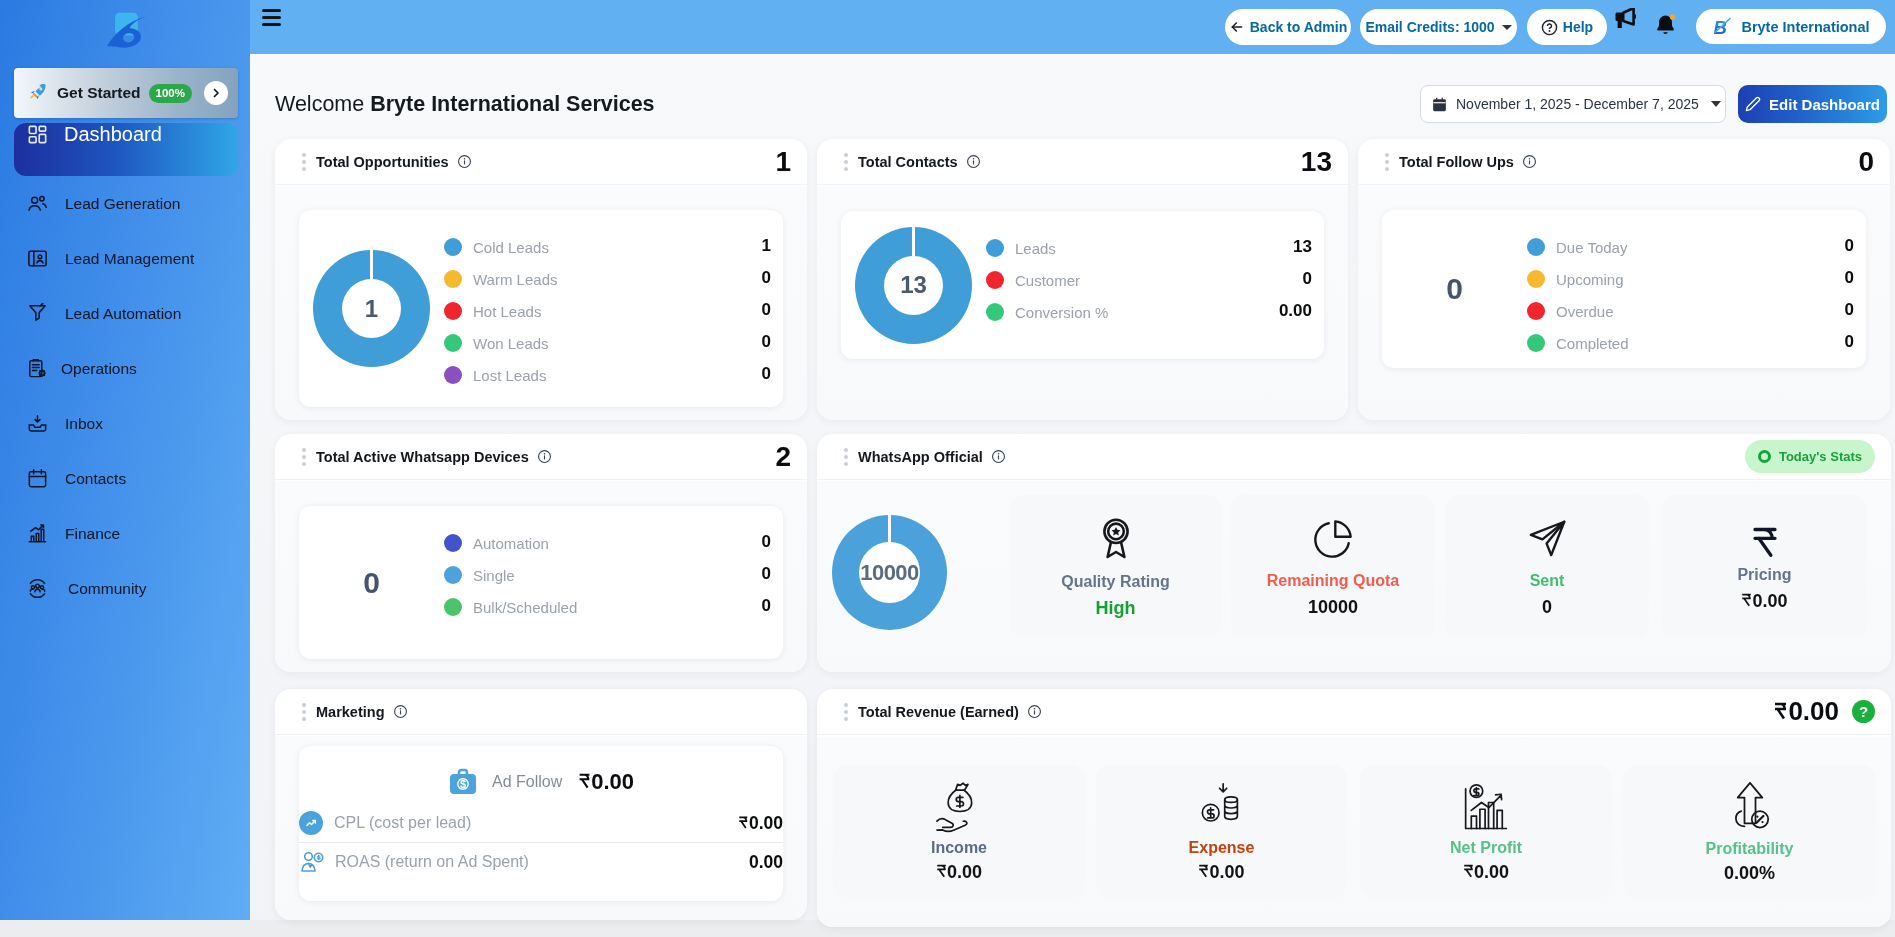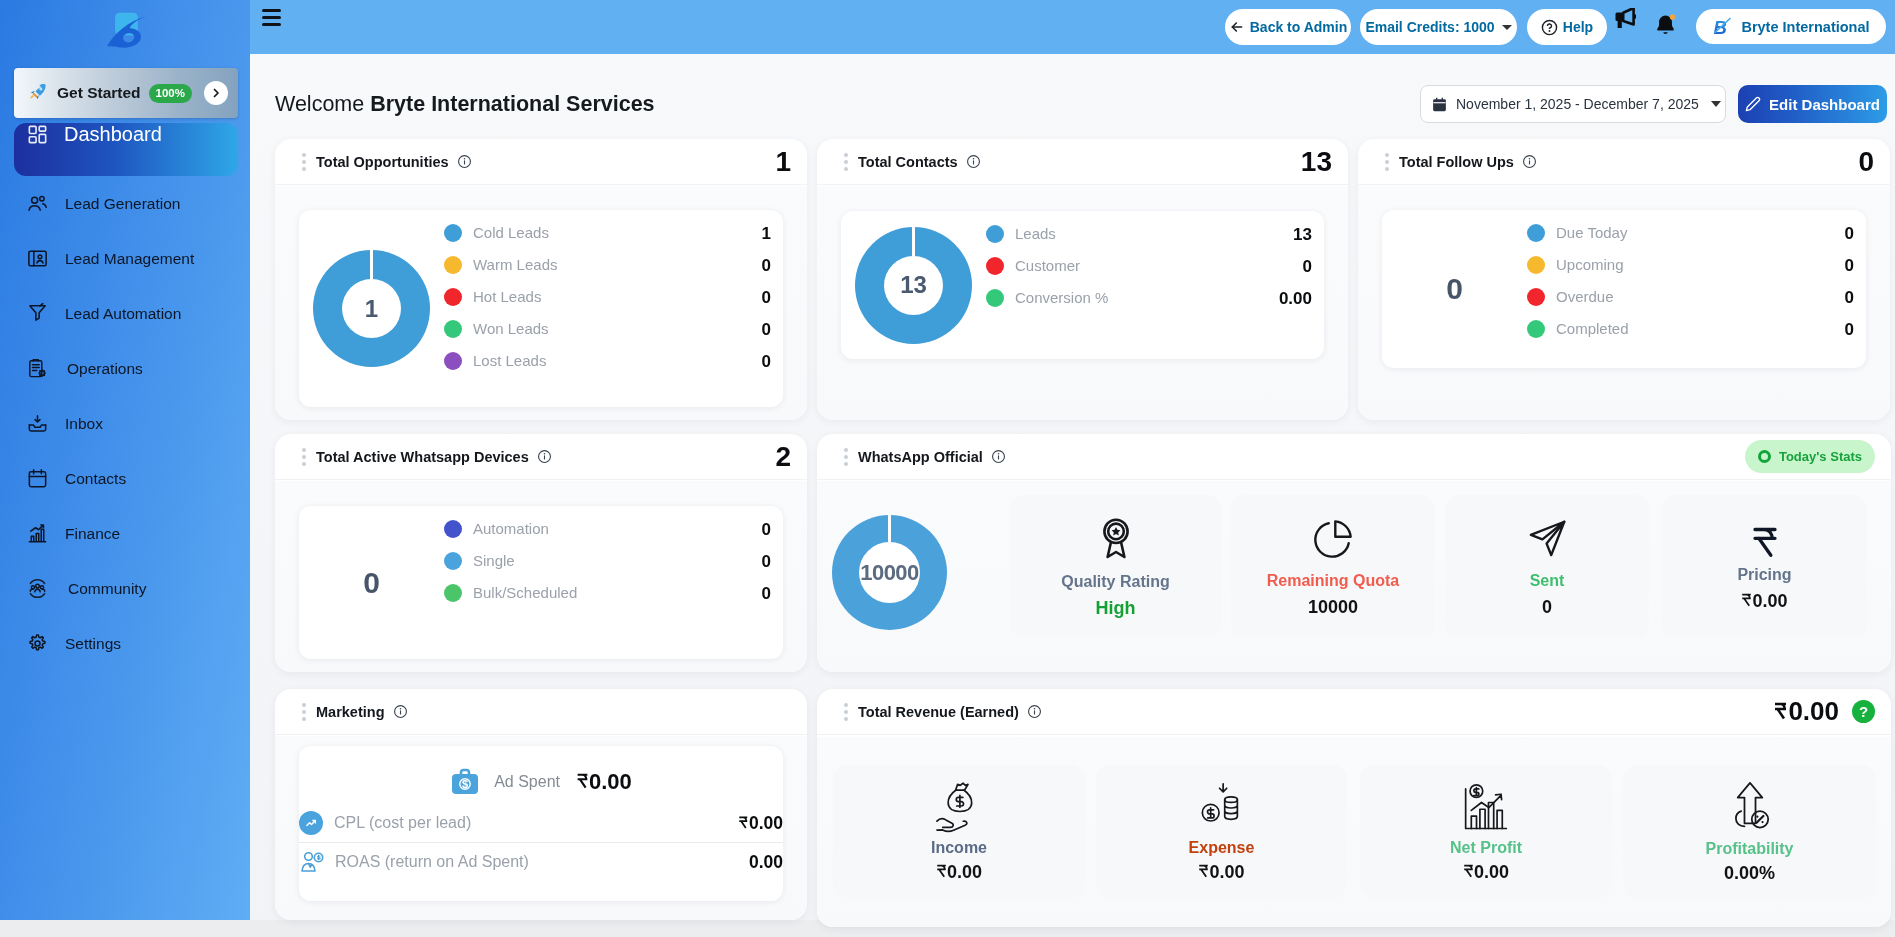--- a/index.html
+++ b/index.html
@@ -34,21 +34,21 @@
 .chead{height:46px;display:flex;align-items:center;padding:0 16px 0 27px;border-bottom:1px solid #f0f2f4}
 .dots{display:flex;flex-direction:column;gap:3px;margin-right:10px}
 .dots i{width:4px;height:4px;border-radius:50%;background:#c9cfd6}
 .ctitle{font-size:14.5px;font-weight:700;color:#14181d}
 .cinfo{margin-left:8px;color:#3a4450;display:flex}
 .bigval{margin-left:auto;font-size:28px;font-weight:800;color:#0b0d10}
 .cbody{position:absolute;left:0;right:0;top:47px;bottom:0;background:linear-gradient(180deg,#fafbfc,#f8f9fb);border-radius:0 0 16px 16px}
 .panel{position:absolute;background:#fff;border-radius:12px;box-shadow:0 1px 6px rgba(30,40,60,.08);display:flex}
 .chartcol{width:145px;display:flex;align-items:center;justify-content:center;flex:0 0 auto}
 .legend{flex:1;display:flex;flex-direction:column;justify-content:flex-start;padding-top:14px;padding-right:12px}
-.lrow{height:32px;display:flex;align-items:flex-start}
+.lrow{height:32px;display:flex;align-items:flex-end}
 .ldot{width:18px;height:18px;border-radius:50%;flex:0 0 auto}
 .llab{margin-left:11px;font-size:15px;color:#9aa1aa}
 .lval{margin-left:auto;font-size:17px;font-weight:700;color:#0a0c0e}
 .donut{position:relative;border-radius:50%;background:#3f9dd8}
 .donut .notch{position:absolute;left:50%;top:0;width:3px;margin-left:-1.5px;background:#fff}
 .donut .hole{position:absolute;border-radius:50%;background:#fff;display:flex;align-items:center;justify-content:center;font-weight:700;color:#4a5a70}
 .zero{font-size:30px;font-weight:700;color:#475569}
 .sbox{position:absolute;background:#f7f8fa;border-radius:14px;display:flex;flex-direction:column;align-items:center;justify-content:center;text-align:center}
 .sblab{font-size:16px;font-weight:700;margin-top:10px}
 .sbval{font-size:18px;font-weight:700;color:#101214;margin-top:7px}
@@ -153,21 +153,21 @@
         <span>Lead Automation</span>
       </div>
     <div class="sitem">
         <svg width="23" height="23" viewBox="0 0 24 24" fill="none" stroke="#0c1626" stroke-width="1.5" stroke-linecap="round" stroke-linejoin="round">
           <rect x="4" y="4" width="12.5" height="16.5" rx="1.5"></rect>
           <path d="M7.5 4.2V2.8h5.5v1.4"></path>
           <path d="M6.8 8h7M6.8 11h7M6.8 14h4.5"></path>
           <circle cx="16.8" cy="16.8" r="2.6"></circle>
           <path d="M16.8 13.4v1M16.8 19.2v1M13.5 16.8h1M19.1 16.8h1M14.4 14.4l.7.7M18.5 18.5l.7.7M19.2 14.4l-.7.7M15.1 18.5l-.7.7"></path>
         </svg>
-        <span style="margin-left:18px">Operations</span>
+        <span style="margin-left:12px">Operations</span>
       </div>
     <div class="sitem">
         <svg width="23" height="23" viewBox="0 0 24 24" fill="none" stroke="#0c1626" stroke-width="1.6" stroke-linecap="round" stroke-linejoin="round">
           <path d="M3.5 13.5h4.2l1.6 2.4h5.4l1.6-2.4h4.2"></path>
           <path d="M3.5 13.5V18a1.8 1.8 0 0 0 1.8 1.8h13.4A1.8 1.8 0 0 0 20.5 18v-4.5"></path>
           <path d="M12 4v6.2M9.4 8l2.6 2.4L14.6 8"></path>
         </svg>
         <span>Inbox</span>
       </div>
     <div class="sitem">
@@ -189,27 +189,20 @@
     <div class="sitem">
         <svg width="23" height="23" viewBox="0 0 24 24" fill="none" stroke="#0c1626" stroke-width="1.5" stroke-linecap="round" stroke-linejoin="round">
           <circle cx="12" cy="9.5" r="1.9"></circle>
           <circle cx="7.3" cy="10.8" r="1.7"></circle>
           <circle cx="16.7" cy="10.8" r="1.7"></circle>
           <path d="M9.2 15.5c.3-1.8 1.4-2.7 2.8-2.7s2.5.9 2.8 2.7"></path>
           <path d="M4.4 14.8c.3-1.5 1.3-2.3 2.9-2.2M19.6 14.8c-.3-1.5-1.3-2.3-2.9-2.2"></path>
           <path d="M4.5 6.8a9 9 0 0 1 15 0M4.5 17.2a9 9 0 0 0 15 0" opacity=".9"></path>
         </svg>
         <span style="margin-left:19px">Community</span>
-      </div>
-    <div class="sitem">
-        <svg width="23" height="23" viewBox="0 0 24 24" fill="none" stroke="#0c1626" stroke-width="1.6" stroke-linecap="round" stroke-linejoin="round">
-          <circle cx="12" cy="12" r="2.6"></circle>
-          <path d="M12.9 3.2h-1.8l-.5 2.2-1.5.6-1.9-1.2L5.9 6.1l1.2 1.9-.6 1.5-2.2.5v1.8l2.2.5.6 1.5-1.2 1.9 1.3 1.3 1.9-1.2 1.5.6.5 2.2h1.8l.5-2.2 1.5-.6 1.9 1.2 1.3-1.3-1.2-1.9.6-1.5 2.2-.5v-1.8l-2.2-.5-.6-1.5 1.2-1.9-1.3-1.3-1.9 1.2-1.5-.6z"></path>
-        </svg>
-        <span>Settings</span>
       </div>
   </div>
 </div>
 <div class="main">
   <div class="welcome">Welcome <b>Bryte International Services</b></div>
   <div class="datepill"><svg width="17" height="17" viewBox="0 0 24 24" fill="#2c3340">
         <path d="M7 2.5h2v3H7zM15 2.5h2v3H15z"></path>
         <rect x="3" y="4.5" width="18" height="17" rx="2"></rect>
         <path d="M5 10.5h14v9H5z" fill="#fff" opacity="0"></path>
         <path d="M3.5 9.5h17" stroke="#fff" stroke-width="1.6"></path>
@@ -483,21 +476,21 @@
       </div>
     <div class="cbody">
       <div class="panel" style="left:24px;top:10px;width:484px;height:155px;display:block;padding-top:14px">
         <div style="height:44px;display:flex;align-items:center;justify-content:center;gap:14px">
           <svg width="30" height="28" viewBox="0 0 30 28" fill="none">
               <rect x="2" y="6" width="26" height="20" rx="4" fill="#4ba3dc"></rect>
               <path d="M11 6V4.5A2.5 2.5 0 0 1 13.5 2h3A2.5 2.5 0 0 1 19 4.5V6" stroke="#4ba3dc" stroke-width="2.6"></path>
               <circle cx="15" cy="16" r="5.2" stroke="#fff" stroke-width="1.4"></circle>
               <text x="15" y="20" text-anchor="middle" font-size="11" font-weight="bold" fill="#fff" font-family="Liberation Sans,sans-serif">$</text>
             </svg>
-          <span style="font-size:16px;color:#848b94">Ad Spent</span>
+          <span style="font-size:16px;color:#848b94">Ad Follow</span>
           <span style="font-size:22px;font-weight:700;color:#0b0d10;margin-left:2px"><svg class="rup" width="13" height="16" viewBox="0 0 14 18" fill="none" stroke="currentColor" stroke-width="2.4">
                 <path d="M1.5 2h11M1.5 7h11M7 2c2.8 0 4.2 2.2 4.1 5M4 7l6.5 9.5"></path>
               </svg>0.00</span>
         </div>
         <div style="height:38px;display:flex;align-items:center">
           <span style="width:24px;height:24px;border-radius:50%;background:#4BA3DD;display:flex;align-items:center;justify-content:center">
               <svg width="13" height="13" viewBox="0 0 24 24" fill="none" stroke="#fff" stroke-width="2.6" stroke-linecap="round" stroke-linejoin="round">
                 <path d="m3.5 15.5 5-5 3.5 3.5 7-7.5"></path>
                 <path d="M14.5 6.5H19V11"></path>
               </svg>

